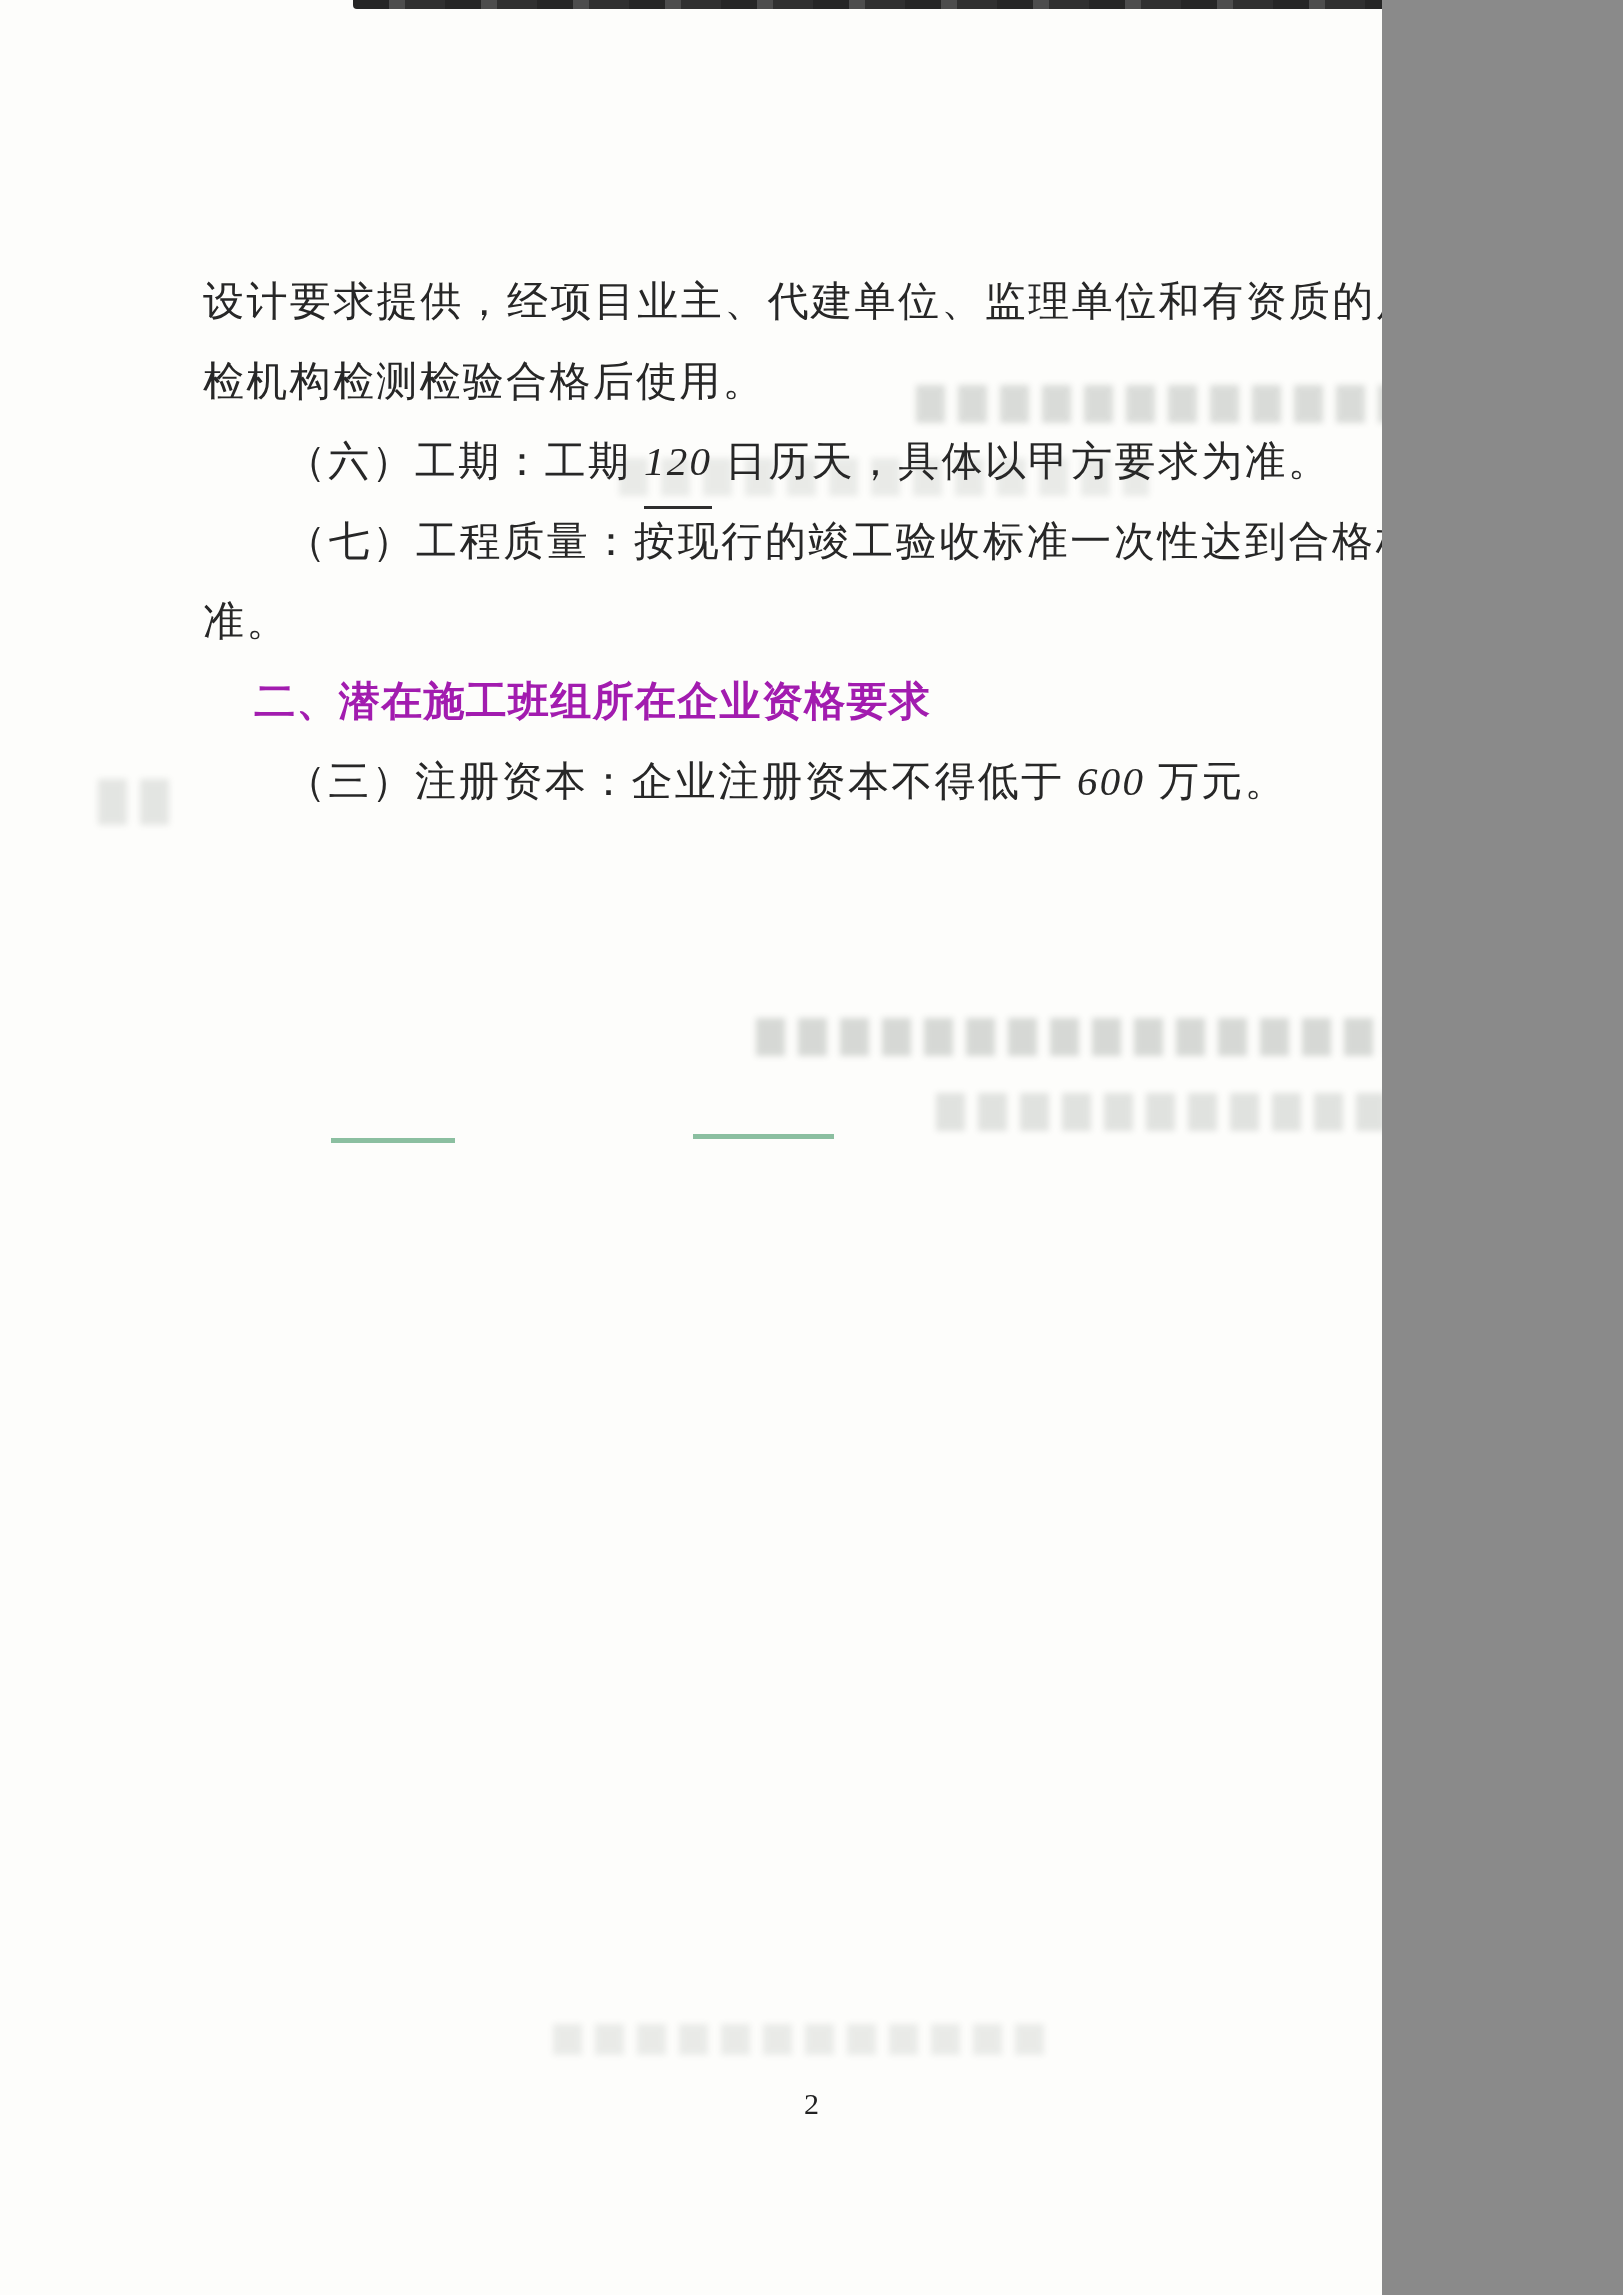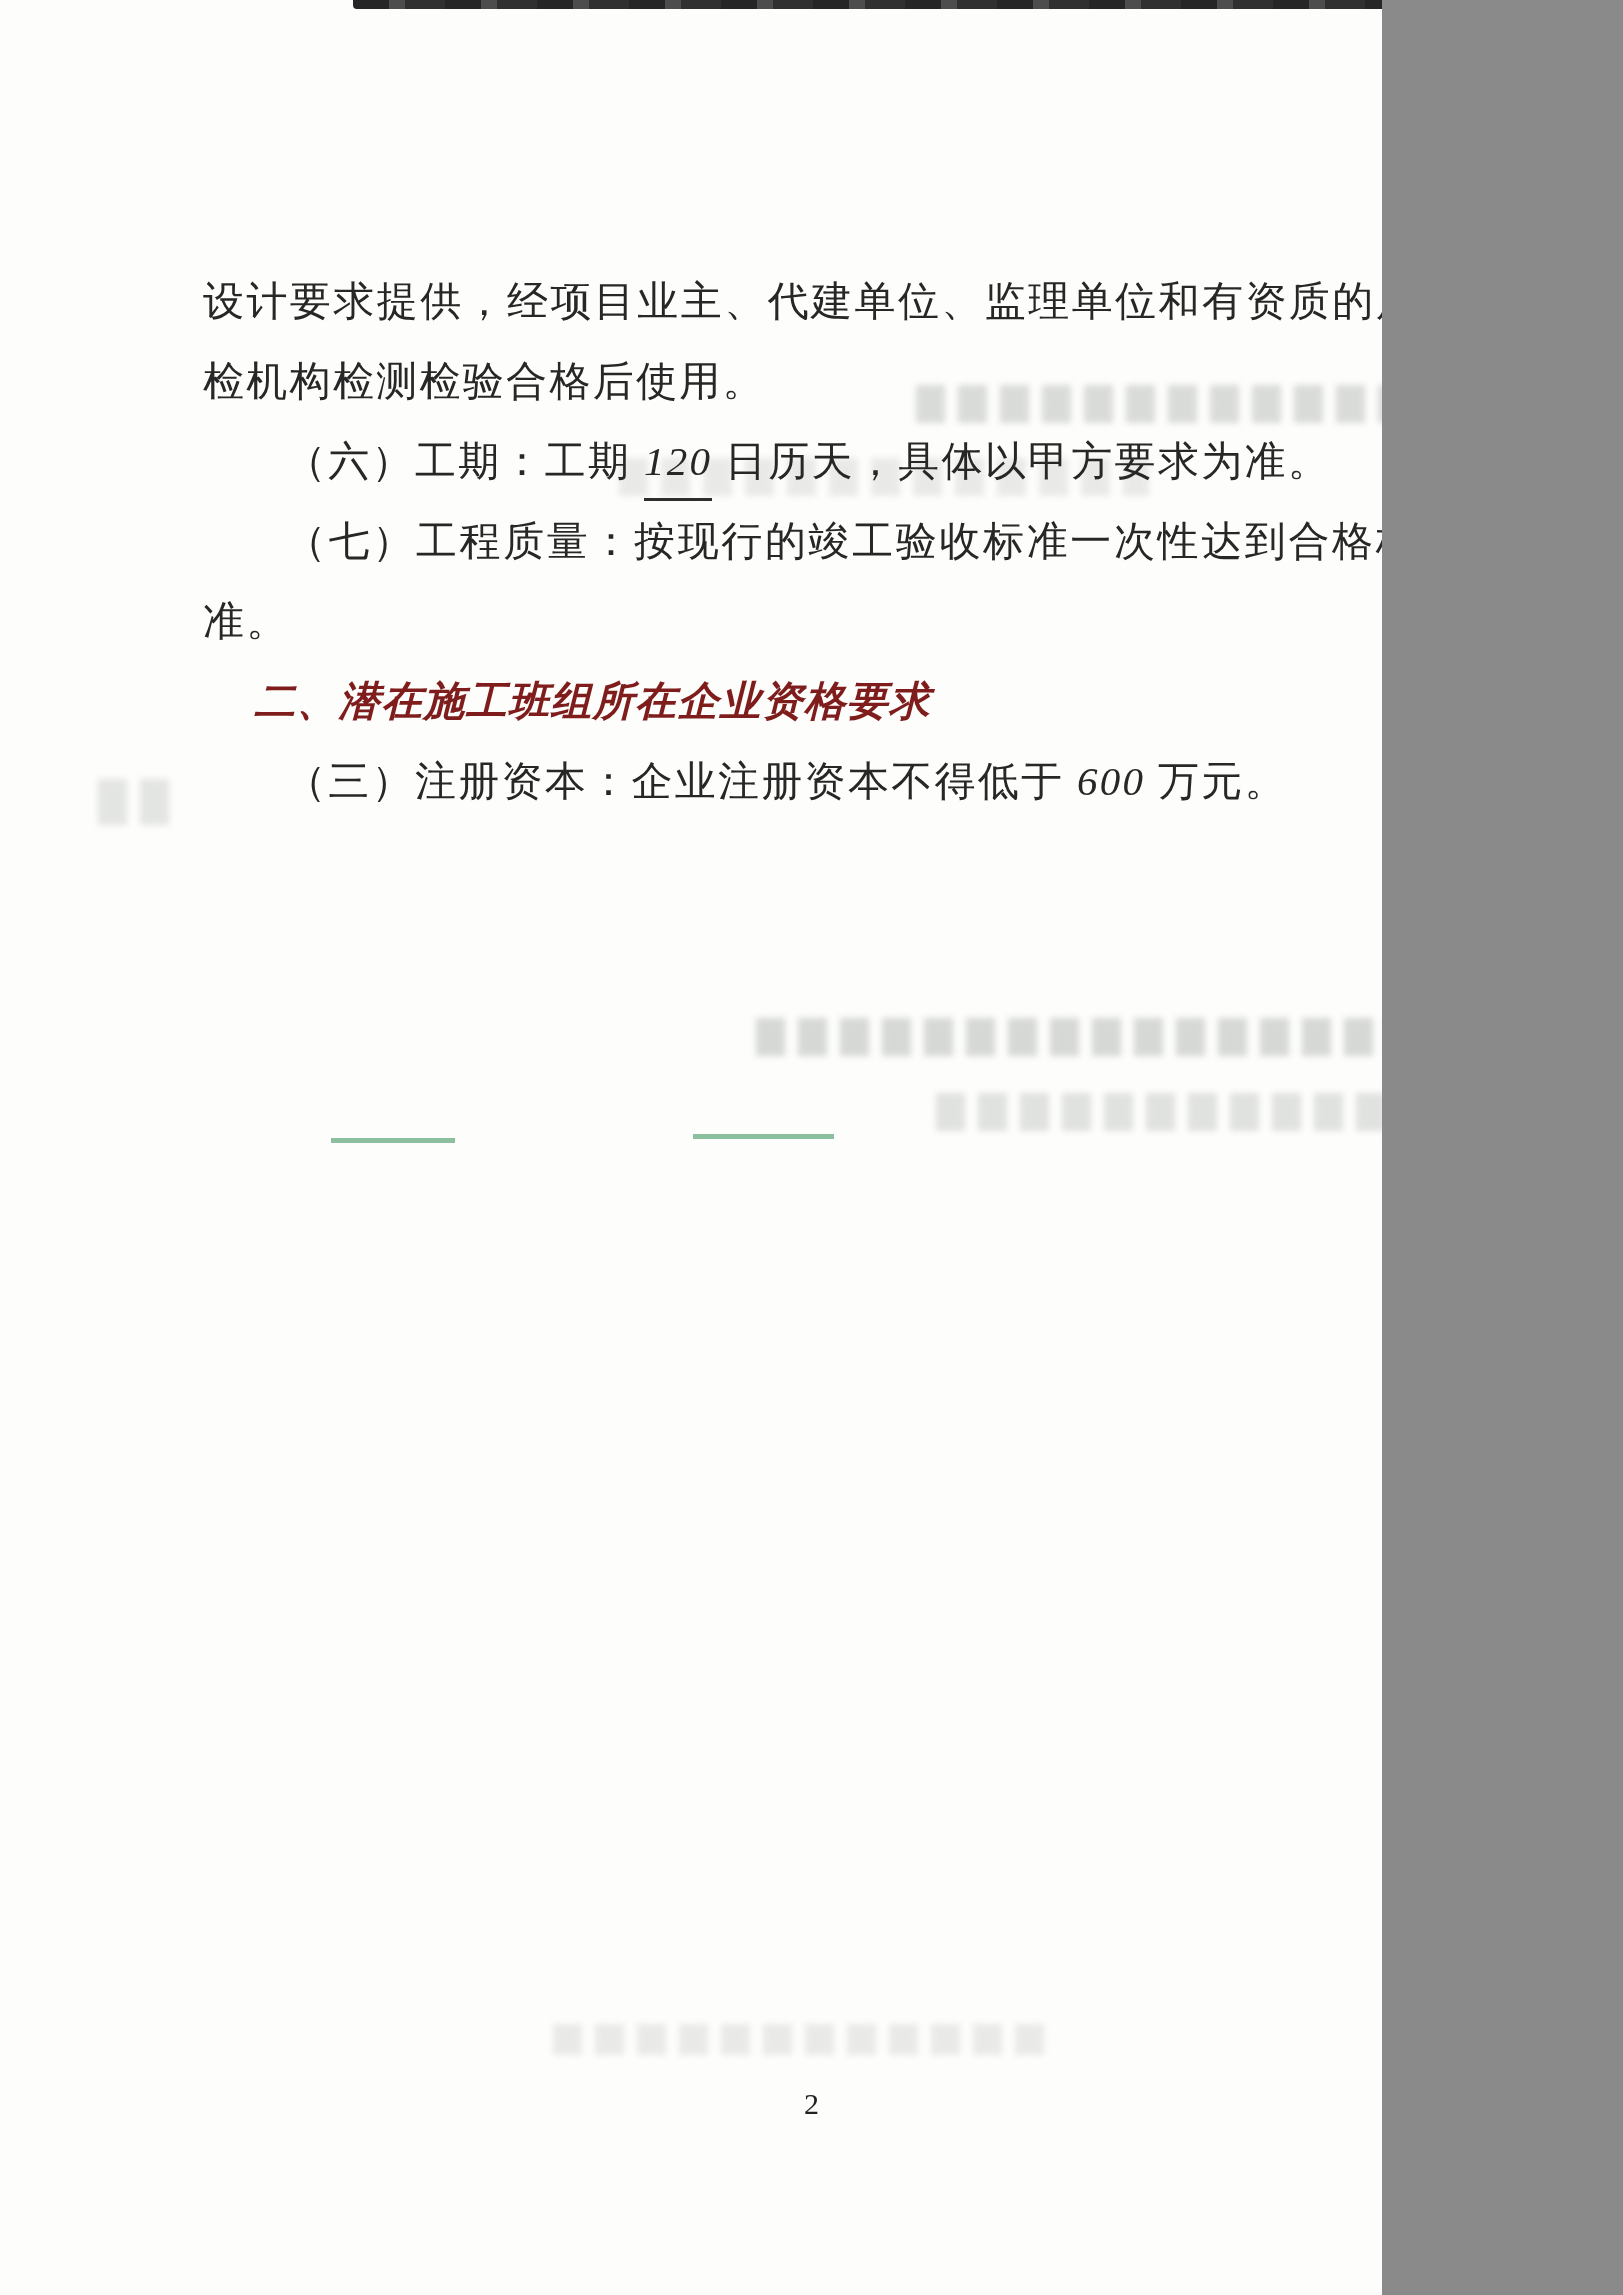--- a/index.html
+++ b/index.html
@@ -23,26 +23,25 @@
     color:#272727;
     text-align:justify;
     font-style:italic;font-style:oblique 6deg;
   }
   .doc p{margin:0;text-indent:2em;}
   .doc p.no-indent{text-indent:0;}
   .heading{
     margin:0;text-indent:1.25em;
     font-family:"Liberation Sans","DejaVu Sans",sans-serif;
     font-weight:700;font-size:41px;line-height:80px;letter-spacing:1.3px;
-    color:#7f1d1d;
-    font-style:italic;
+    color:#a21caf;
   }
   .underline{
     border-bottom:3.3px solid #2e2e2e;
-    padding-bottom:14px;
+    padding-bottom:22px;
   }
   .footer{
     position:absolute;left:0;top:2087px;width:1623px;
     text-align:center;font-size:30px;color:#222;
     font-family:"Liberation Serif","DejaVu Serif",serif;
   }
   
   .ghost{
     position:absolute;height:38px;
     background:repeating-linear-gradient(90deg,#4f5a52 0 29px,transparent 29px 42px);

